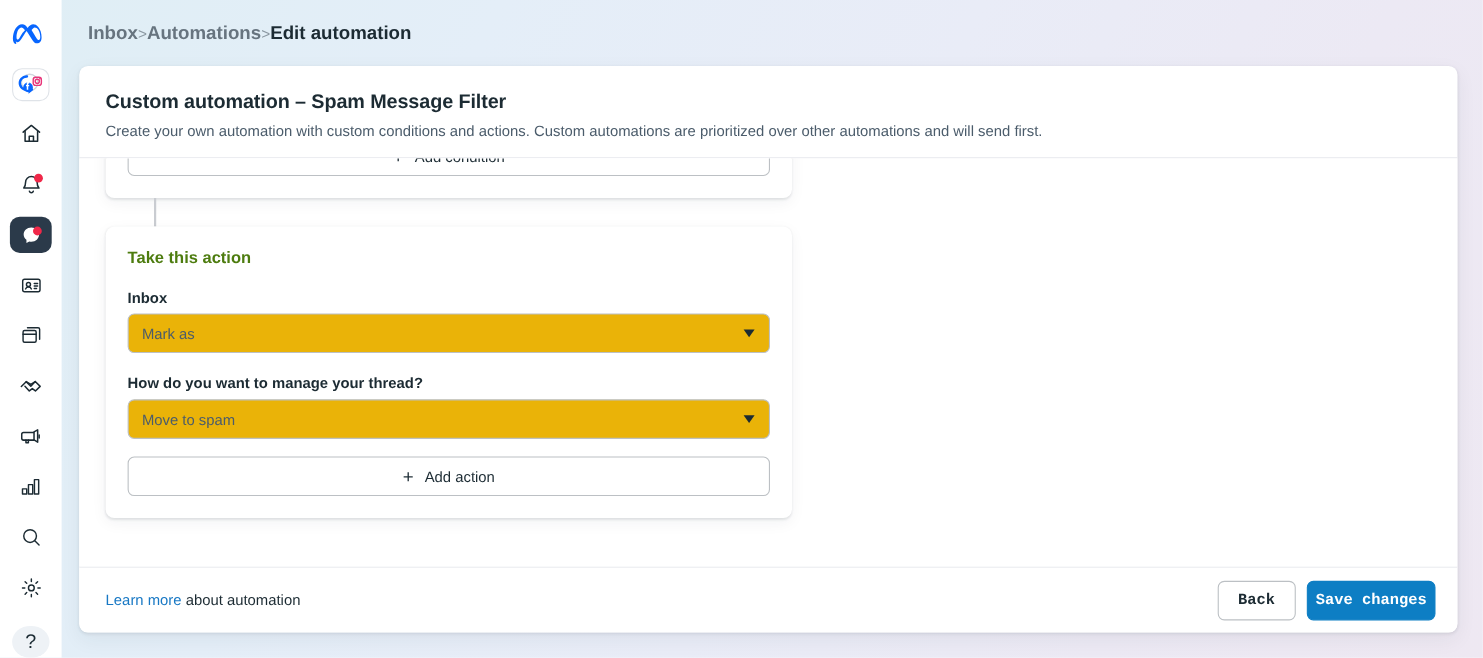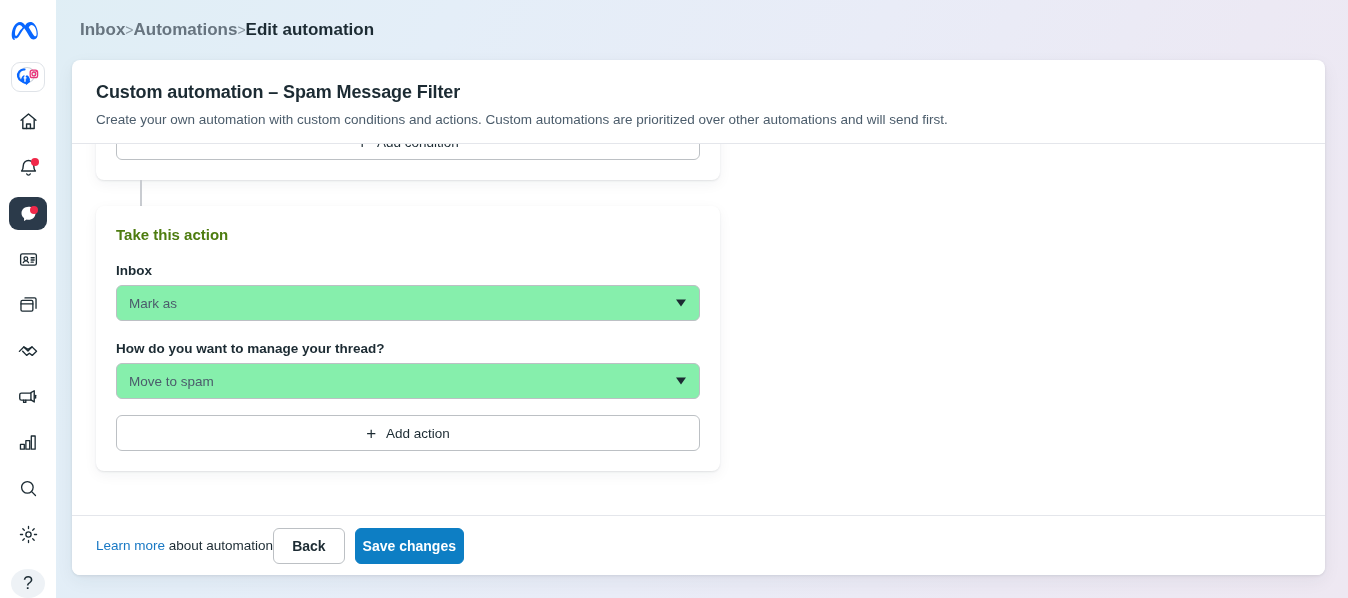--- a/index.html
+++ b/index.html
@@ -168,21 +168,21 @@
     font-weight: 700;
     color: #1c2b33;
   }
 
   .select-box {
     position: relative;
     width: 100%;
     height: 36px;
     border: 1px solid #bcc0c4;
     border-radius: 6px;
-    background: #86efac;
+    background: #eab308;
     display: flex;
     align-items: center;
     padding: 0 34px 0 12px;
     font-size: 13.5px;
     color: #4b5c6b;
     cursor: pointer;
   }
   .caret {
     position: absolute;
     right: 13px; top: 50%;
@@ -215,32 +215,33 @@
     font-weight: 400;
   }
 
   
   .card-foot {
     flex: 0 0 auto;
     height: 60px;
     border-top: 1px solid #e4e6eb;
     display: flex;
     align-items: center;
+    justify-content: space-between;
     padding: 0 20px 0 24px;
     background: #fff;
   }
   .foot-note {
     font-size: 13.5px;
     color: #1c2b33;
   }
   .foot-link {
     color: #1878c4;
     cursor: pointer;
   }
-  .foot-actions { display: flex; gap: 10px; align-items: center; }
+  .foot-actions { display: flex; gap: 10px; align-items: center; font-family: Liberation Mono, monospace; }
 
   .btn {
     height: 36px;
     border-radius: 6px;
     font-size: 14px;
     font-weight: 700;
     display: flex;
     align-items: center;
     justify-content: center;
     cursor: pointer;

